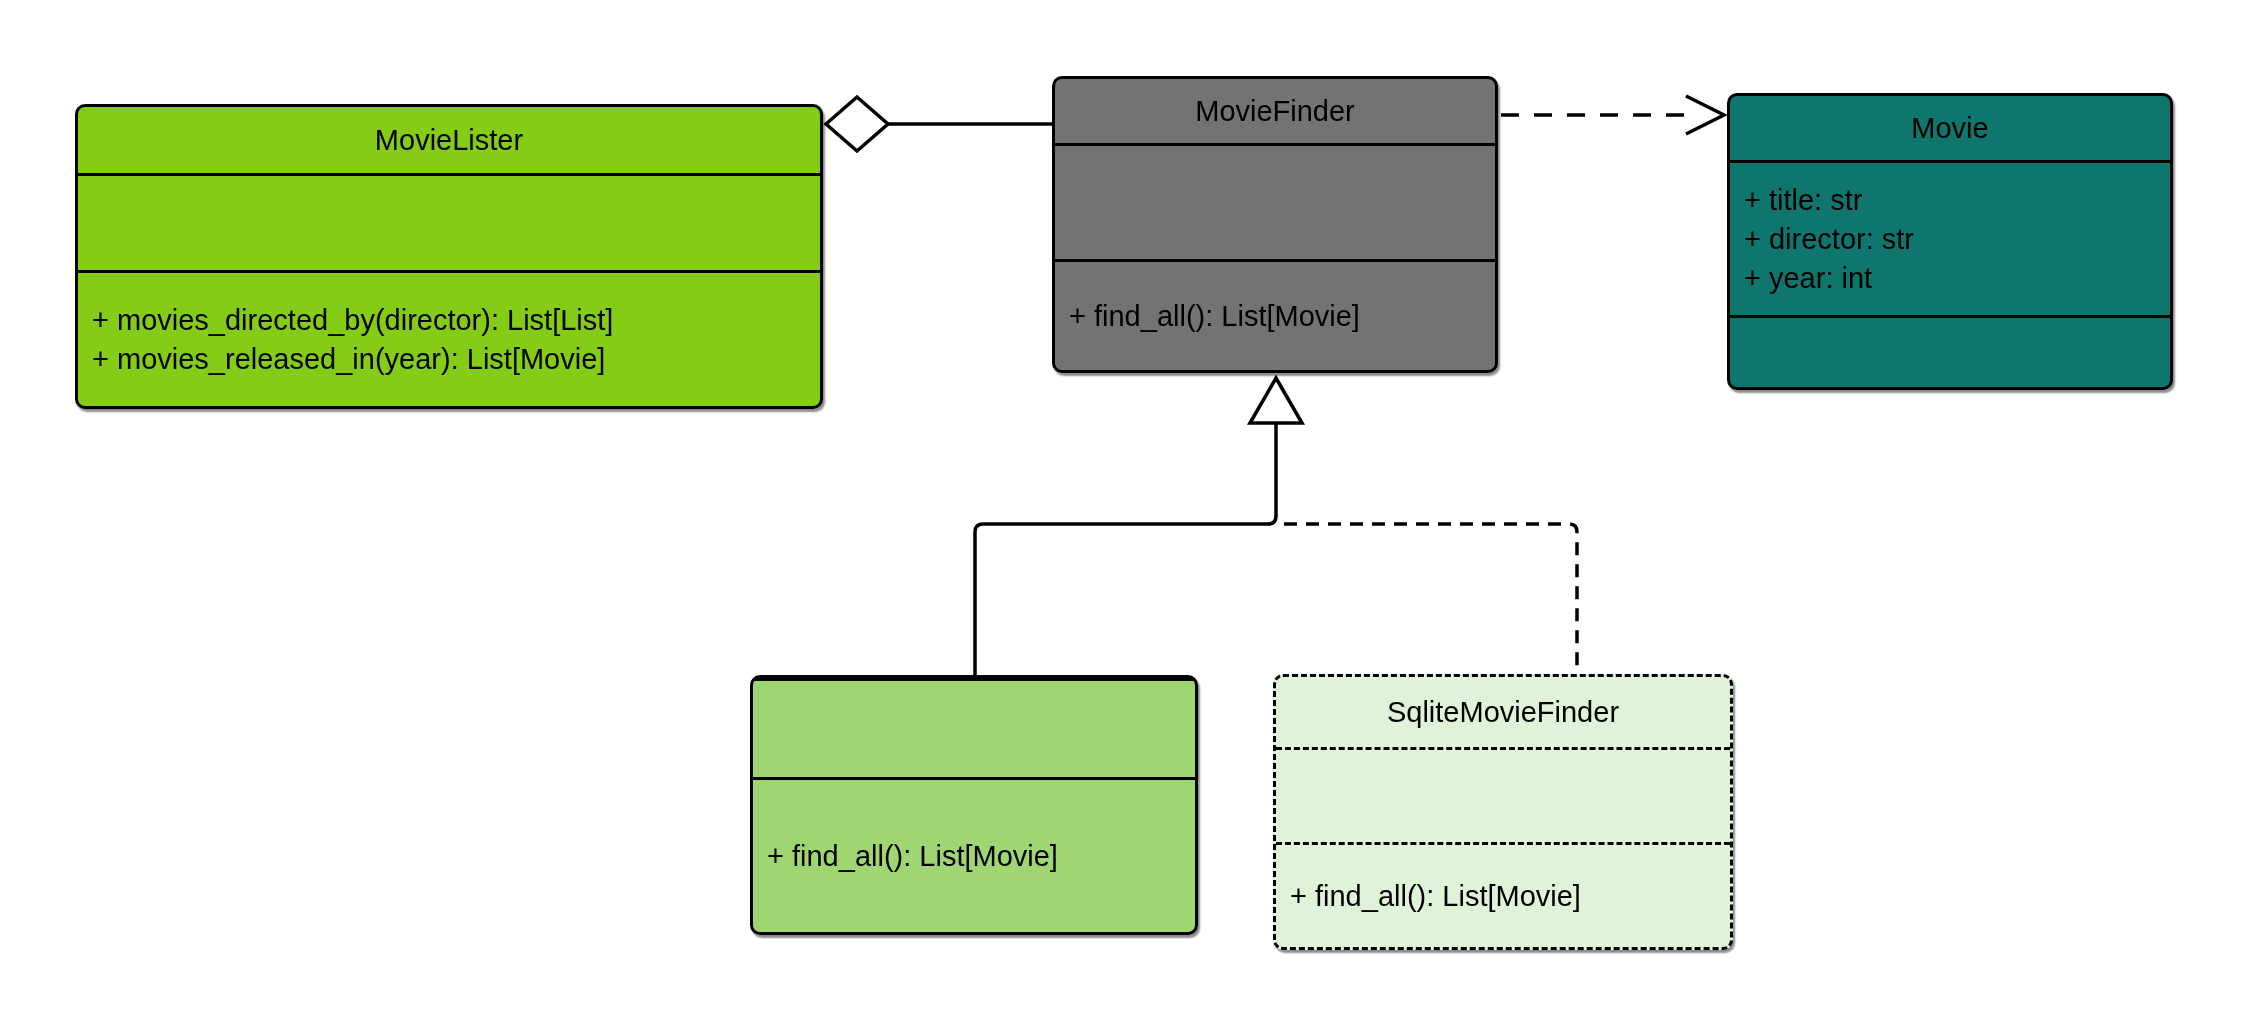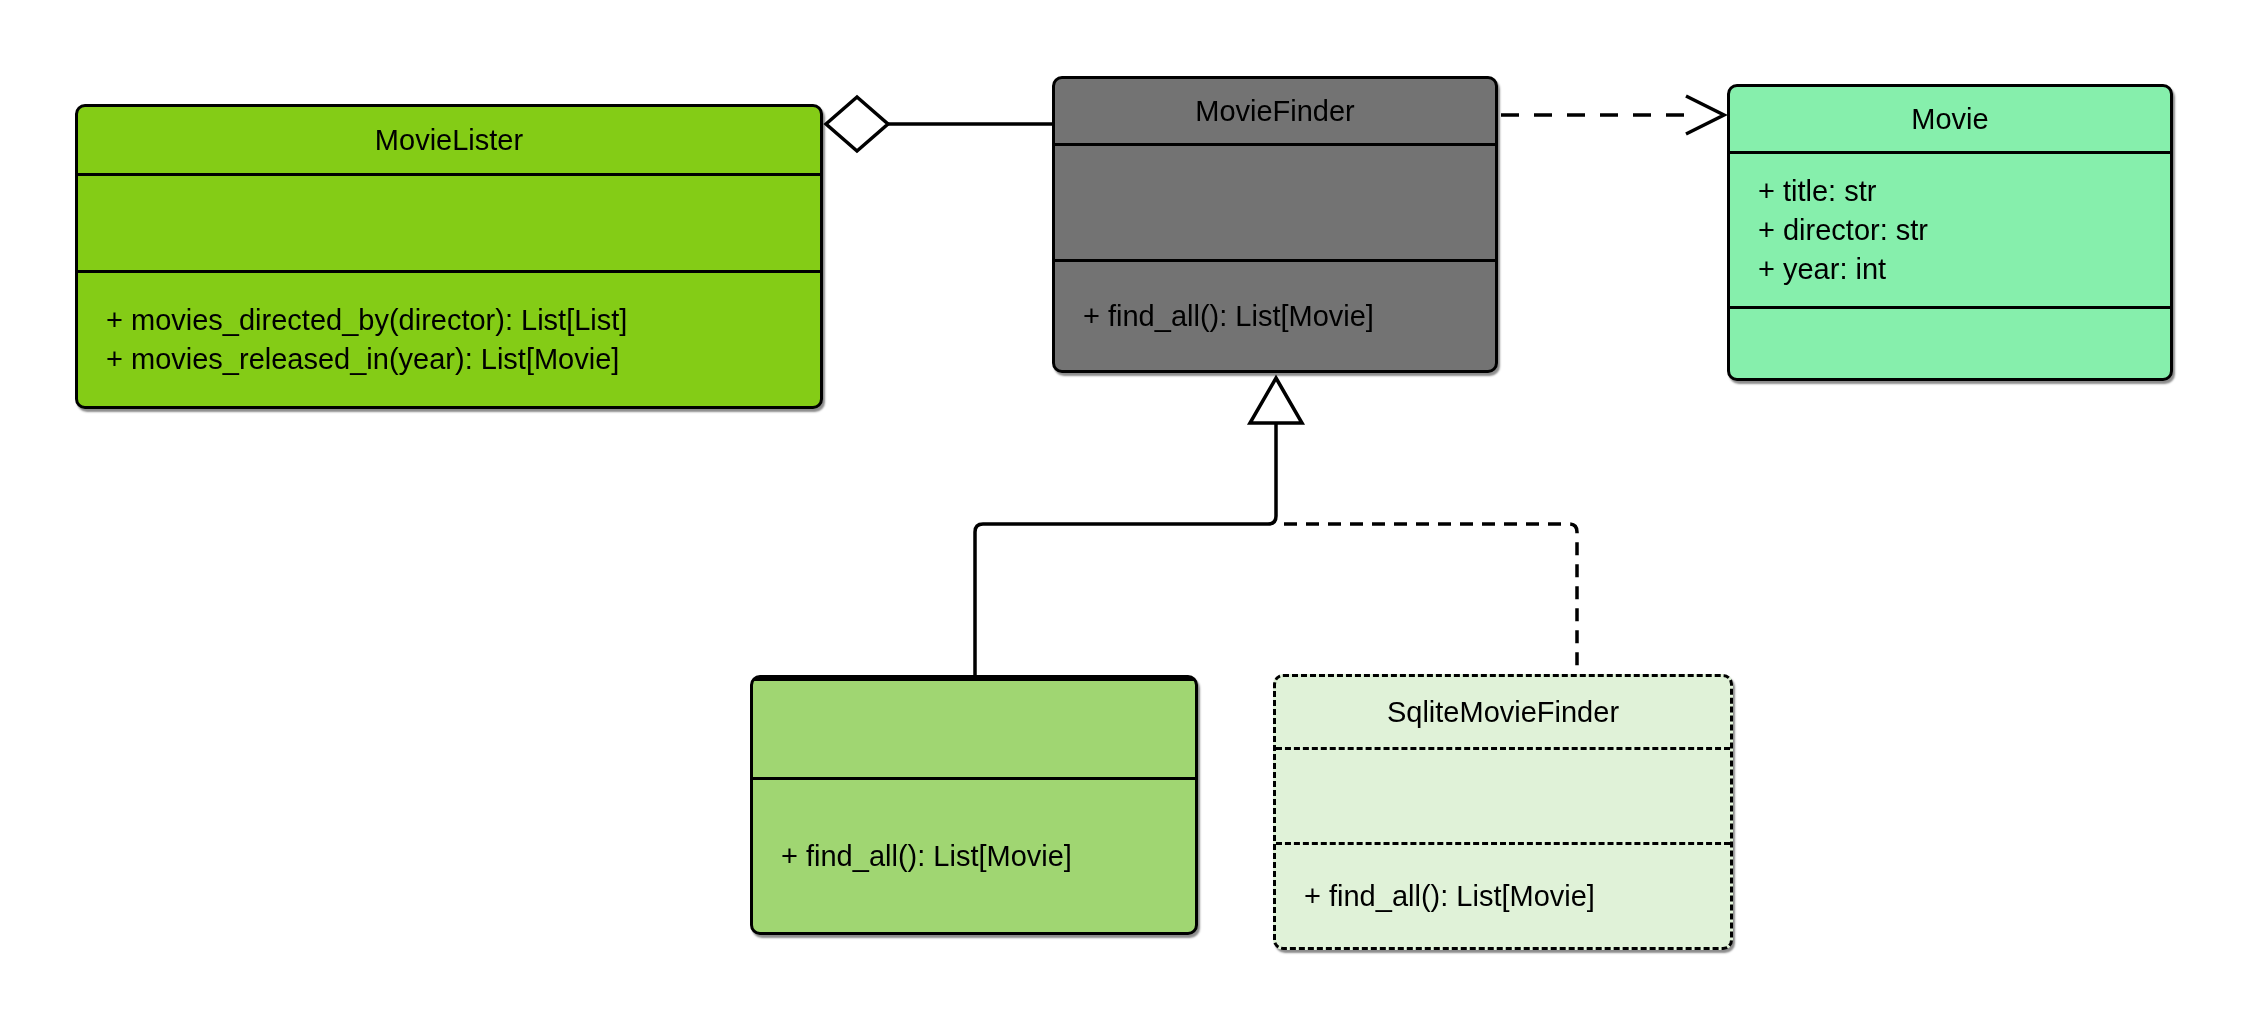--- a/index.html
+++ b/index.html
@@ -25,21 +25,21 @@
 
   .title-sec {
     display: flex; align-items: center; justify-content: center;
     font-size: 29px;
     white-space: nowrap;
     flex: none;
   }
   .attr-sec, .meth-sec {
     border-top: 3px solid #000;
     display: flex; flex-direction: column; justify-content: center;
-    padding-left: 28px;
+    padding-left: 14px;
     font-size: 29px;
     flex: none;
     overflow: hidden;
   }
   .meth-sec { flex: 1; }
   .class-node.dashed .attr-sec, .class-node.dashed .meth-sec { border-top-style: dashed; }
   .member-line { line-height: 39px; white-space: nowrap; }
 
   svg.connector-layer {
     position: absolute; left: 0; top: 0;
@@ -65,21 +65,21 @@
   </div>
 
   <div class="class-node" style="left: 1052px; top: 76px; width: 446px; height: 297px; background-color: #737373;">
     <div class="title-sec" style="height:64px">MovieFinder</div>
     <div class="attr-sec" style="height:116px"></div>
     <div class="meth-sec">
         <div class="member-line">+ find_all(): List[Movie]</div>
       </div>
   </div>
 
-  <div class="class-node" style="left: 1727px; top: 84px; width: 446px; height: 297px; background-color: #86efac;">
+  <div class="class-node" style="left: 1727px; top: 93px; width: 446px; height: 297px; background-color: #0f766e;">
     <div class="title-sec" style="height:64px">Movie</div>
     <div class="attr-sec" style="height:155px">
         <div class="member-line">+ title: str</div>
         <div class="member-line">+ director: str</div>
         <div class="member-line">+ year: int</div>
       </div>
     <div class="meth-sec"></div>
   </div>
 
   <div class="class-node" style="left: 750px; top: 675px; width: 448px; height: 260px; background-color: rgb(160, 214, 114);">

